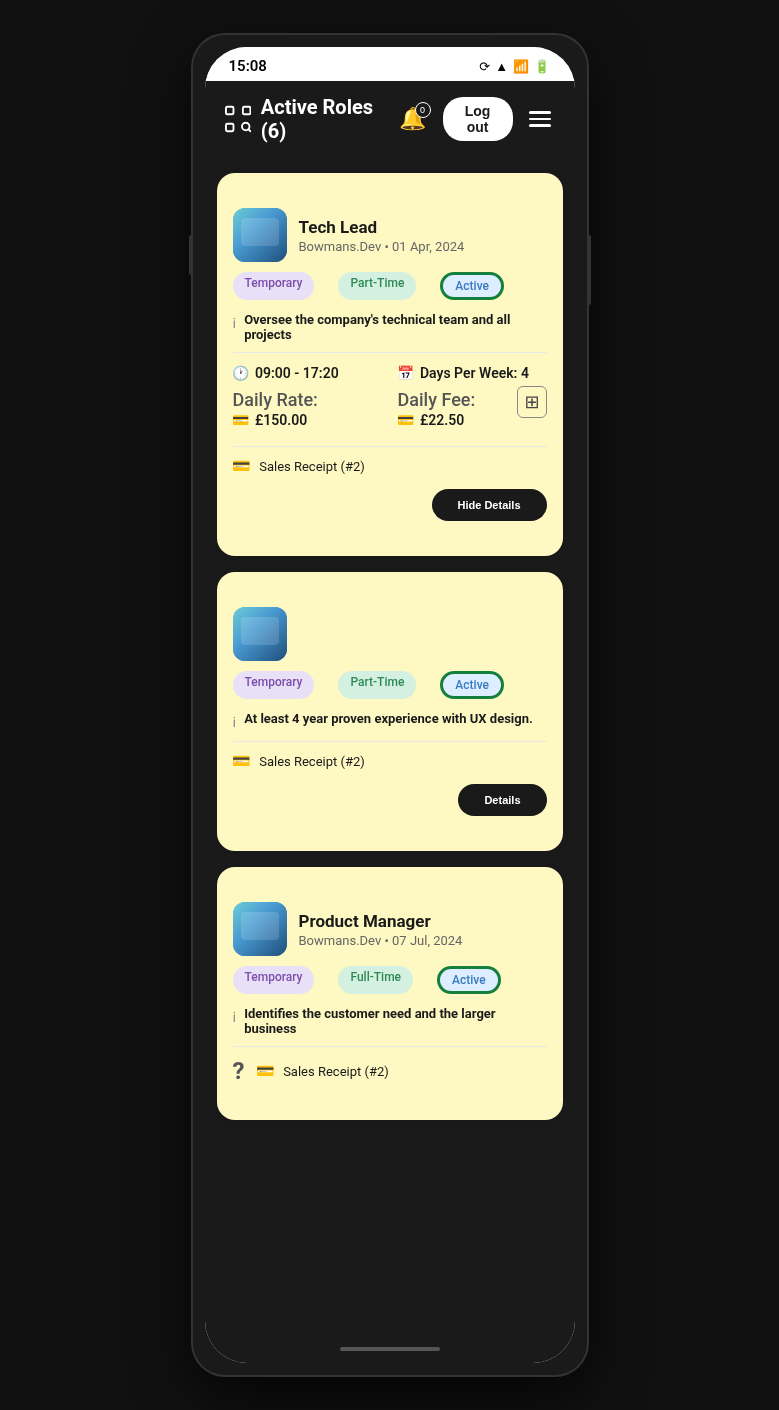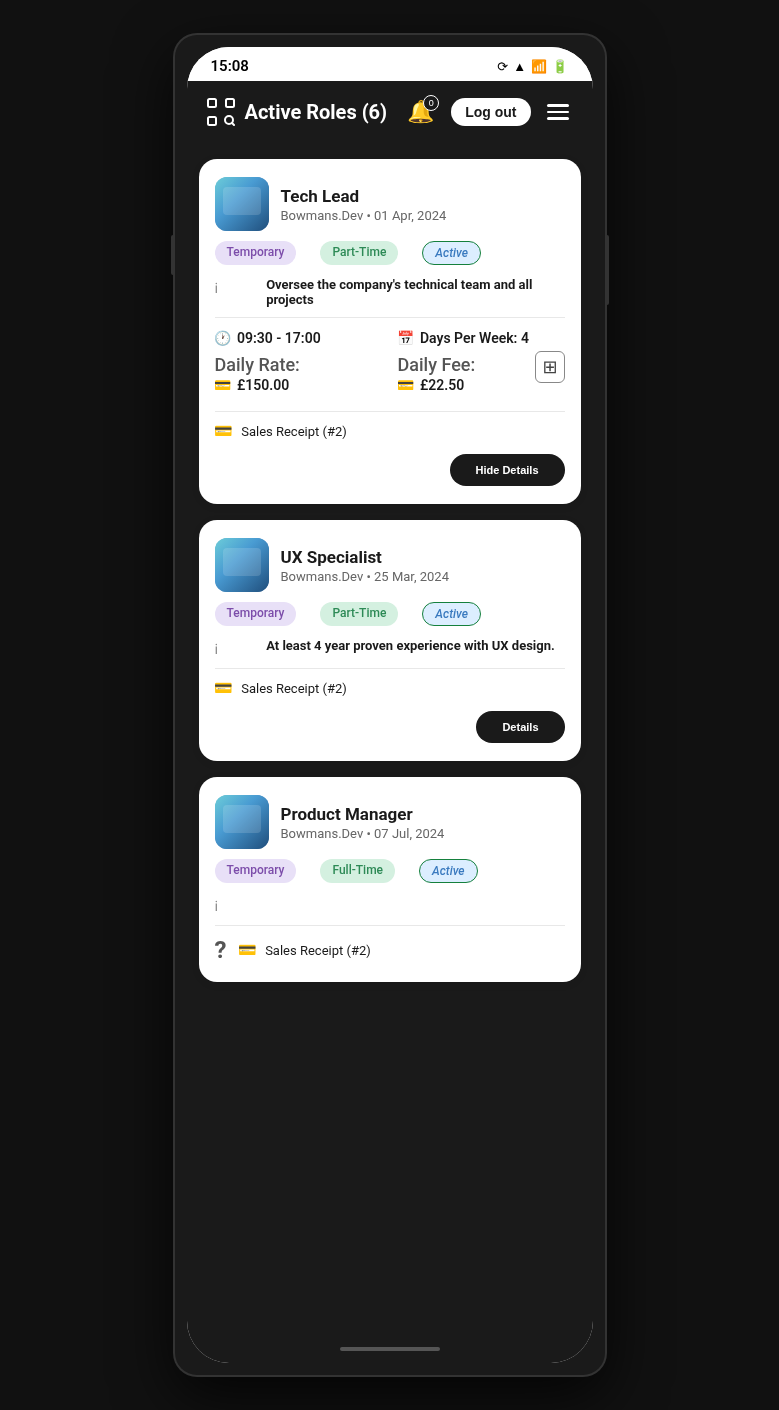--- a/index.html
+++ b/index.html
@@ -6,24 +6,24 @@
     * { box-sizing: border-box; margin: 0; padding: 0; }
     body {
       background: #111;
       display: flex;
       justify-content: center;
       align-items: center;
       min-height: 1410px;
       font-family: -apple-system, BlinkMacSystemFont, 'Segoe UI', Roboto, sans-serif;
     }
     .phone-outer {
-      width: 430px;
+      width: 394px;
       height: 1340px;
       background: #1a1a1a;
-      border-radius: 22px;
+      border-radius: 32px;
       padding: 12px;
       box-shadow: 0 0 0 2px #333, 0 20px 60px rgba(0,0,0,0.8);
       position: relative;
     }
     .phone-inner {
       width: 100%;
       height: 100%;
       background: #f0f0f0;
       border-radius: 42px;
       overflow: hidden;
@@ -137,23 +137,23 @@
       flex: 1;
       overflow-y: auto;
       padding: 16px 12px;
       background: #1a1a1a;
       display: flex;
       flex-direction: column;
       gap: 16px;
     }
     
     .role-card {
-      background: #ffffff;
+      background: #fef9c3;
       border-radius: 18px;
-      padding: 18px 16px;
+      padding: 35px 16px;
       box-shadow: 0 2px 8px rgba(0,0,0,0.08);
     }
     .card-header {
       display: flex;
       align-items: center;
       gap: 12px;
       margin-bottom: 10px;
     }
     .card-avatar {
       width: 54px;
@@ -212,22 +212,21 @@
       background: #d4f0e0;
       color: #2d8a56;
     }
     .tag-fulltime {
       background: #d4f0e0;
       color: #2d8a56;
     }
     .tag-active {
       background: #dceeff;
       color: #3a7abf;
-      border: 1px solid #15803d;
-      font-style: italic;
+      border: 3px solid #15803d;
     }
     .divider {
       height: 1px;
       background: #e8e8e8;
       margin: 10px 0;
     }
     .info-row {
       display: flex;
       align-items: flex-start;
       gap: 8px;
@@ -240,21 +239,20 @@
       font-size: 14px;
       margin-top: 1px;
       flex-shrink: 0;
     }
     .info-text {
       font-size: 13px;
       color: #1a1a1a;
     }
     .info-bold {
       font-weight: 700;
-      margin-left: 40px;
     }
     .detail-grid {
       display: flex;
       gap: 16px;
       margin-bottom: 8px;
     }
     .detail-col {
       flex: 1;
     }
     .detail-label {
@@ -401,21 +399,21 @@
         </div>
         <div class="info-row">
           <span class="info-icon">ℹ</span>
           <span class="info-text info-bold">Oversee the company's technical team and all projects</span>
         </div>
         <div class="divider"></div>
         <div class="detail-grid">
           <div class="detail-col">
             <div class="detail-value">
               <span>🕐</span>
-              <span>09:30 - 17:00</span>
+              <span>09:00 - 17:20</span>
             </div>
           </div>
           <div class="detail-col">
             <div class="detail-value">
               <span>📅</span>
               <span>Days Per Week: 4</span>
             </div>
           </div>
         </div>
         <div class="detail-grid">
@@ -444,24 +442,20 @@
           <span>Sales Receipt (#2)</span>
         </div>
         <div class="card-footer">
           <button class="action-btn">Hide Details</button>
         </div>
       </div>
 
       <div class="role-card">
         <div class="card-header">
           <div class="card-avatar"></div>
-          <div class="card-title-area">
-            <div class="card-title">UX Specialist</div>
-            <div class="card-subtitle">Bowmans.Dev • 25 Mar, 2024</div>
-          </div>
         </div>
         <div class="card-tags">
           <span class="tag tag-temporary">Temporary</span>
           <span class="tag tag-parttime">Part-Time</span>
           <span class="tag tag-active">Active</span>
         </div>
         <div class="info-row">
           <span class="info-icon">ℹ</span>
           <span class="info-text info-bold">At least 4 year proven experience with UX design.</span>
         </div>
@@ -483,20 +477,21 @@
             <div class="card-subtitle">Bowmans.Dev • 07 Jul, 2024</div>
           </div>
         </div>
         <div class="card-tags">
           <span class="tag tag-temporary">Temporary</span>
           <span class="tag tag-fulltime">Full-Time</span>
           <span class="tag tag-active">Active</span>
         </div>
         <div class="info-row">
           <span class="info-icon">ℹ</span>
+          <span class="info-text info-bold">Identifies the customer need and the larger business</span>
         </div>
         <div class="divider"></div>
         <div class="receipt-row">
           <span style="font-size:24px; font-weight:700; color:#555; margin-right:4px;">?</span>
           <span class="receipt-icon">💳</span>
           <span>Sales Receipt (#2)</span>
         </div>
       </div>
 
     </div>

